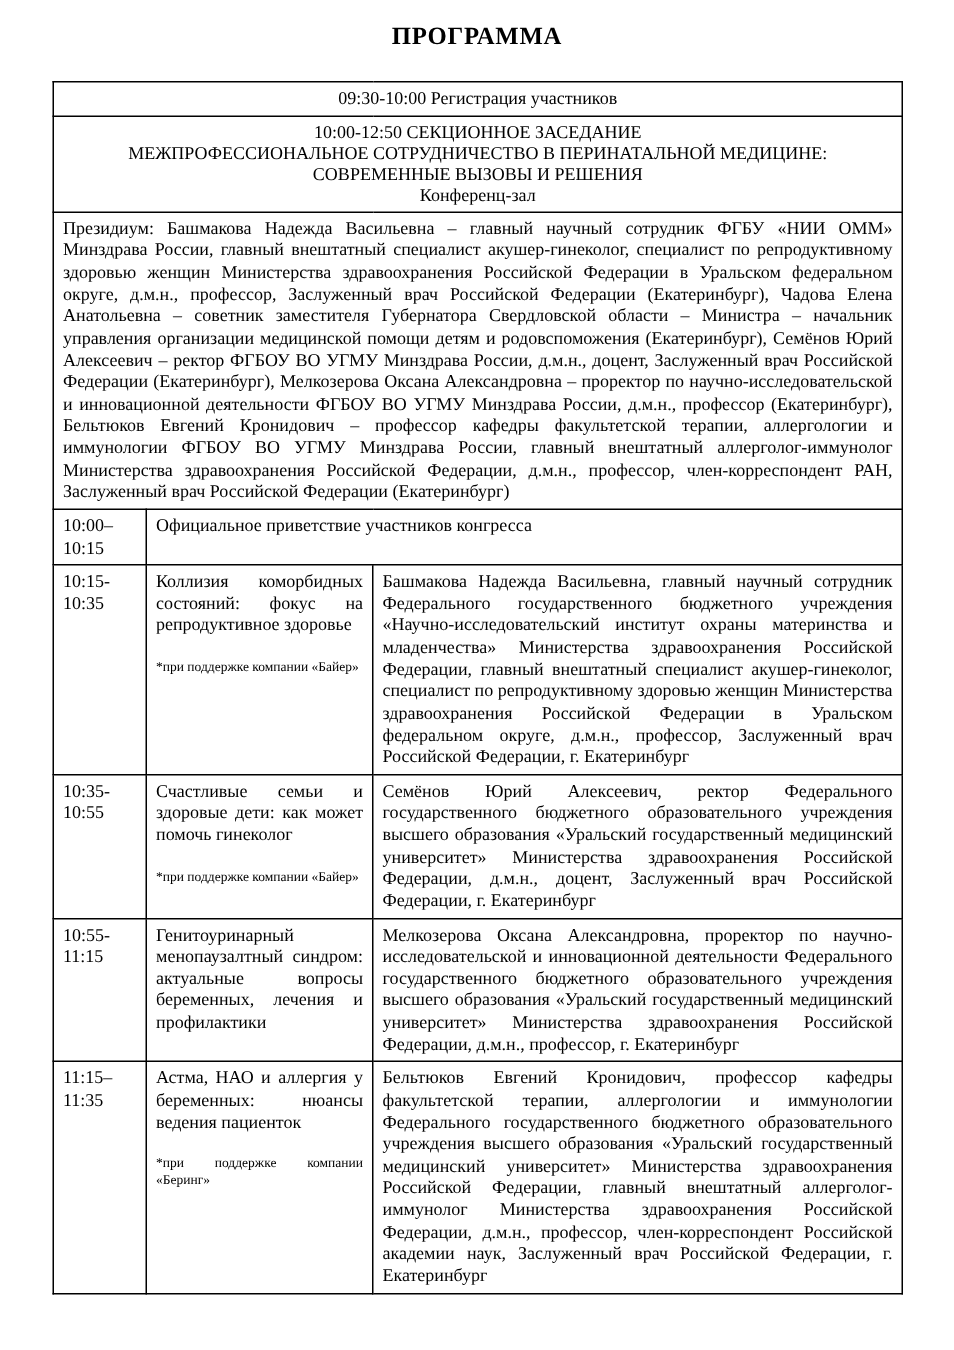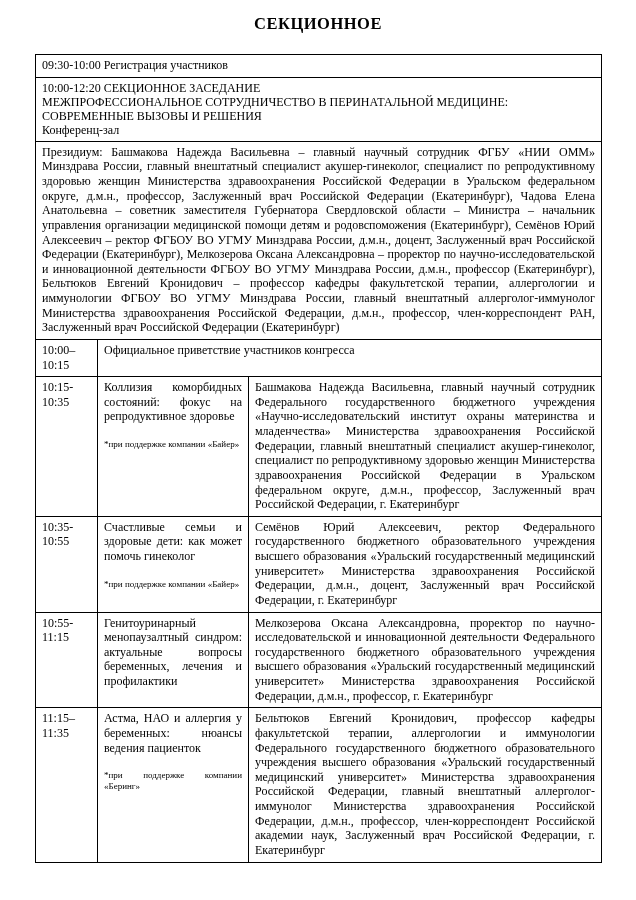--- a/index.html
+++ b/index.html
@@ -35,21 +35,21 @@
   table.program td {
     border: 1px solid #000000;
     vertical-align: top;
     padding: 3px 6px 4px 6px;
     overflow: hidden;
   }
   col.c-time    { width: 62px; }
   col.c-topic   { width: 151px; }
   col.c-speaker { width: 353px; }
 
-  .center { }
+  .center { text-align: center; }
   .justify {
     text-align: justify;
     text-align-last: left;
     hyphens: none;
   }
   .time-cell {
     white-space: pre-line;
     text-align: left;
     padding-left: 5px;
     margin-left: 28px;
@@ -62,37 +62,37 @@
     text-align-last: left;
     margin-top: 15px;
   }
   strong { font-weight: normal; }
 </style>
 </head>
 <body>
 
 <div class="page">
 
-  <div class="doc-title">СЕКЦИОННОЕ</div>
+  <div class="doc-title">ПРОГРАММА</div>
 
   <table class="program">
     <colgroup>
       <col class="c-time">
       <col class="c-topic">
       <col class="c-speaker">
     </colgroup>
     <tbody>
 
       <tr>
         <td colspan="3" class="center">09:30-10:00 Регистрация участников</td>
       </tr>
 
       <tr>
         <td colspan="3" class="center section-header">
-          <div>10:00-12:20 СЕКЦИОННОЕ ЗАСЕДАНИЕ</div>
+          <div>10:00-12:50 СЕКЦИОННОЕ ЗАСЕДАНИЕ</div>
           <div>МЕЖПРОФЕССИОНАЛЬНОЕ СОТРУДНИЧЕСТВО В ПЕРИНАТАЛЬНОЙ МЕДИЦИНЕ:</div>
           <div>СОВРЕМЕННЫЕ ВЫЗОВЫ И РЕШЕНИЯ</div>
           <div>Конференц-зал</div>
         </td>
       </tr>
 
       <tr>
         <td colspan="3" class="justify"><strong>Президиум: Башмакова Надежда Васильевна</strong> – главный научный сотрудник ФГБУ «НИИ ОММ» Минздрава России, главный внештатный специалист акушер-гинеколог, специалист по репродуктивному здоровью женщин Министерства здравоохранения Российской Федерации в Уральском федеральном округе, д.м.н., профессор, Заслуженный врач Российской Федерации (Екатеринбург), <strong>Чадова Елена Анатольевна</strong> – советник заместителя Губернатора Свердловской области – Министра – начальник управления организации медицинской помощи детям и родовспоможения (Екатеринбург), <strong>Семёнов Юрий Алексеевич</strong> – ректор ФГБОУ ВО УГМУ Минздрава России, д.м.н., доцент, Заслуженный врач Российской Федерации (Екатеринбург), <strong>Мелкозерова Оксана Александровна</strong> – проректор по научно-исследовательской и инновационной деятельности ФГБОУ ВО УГМУ Минздрава России, д.м.н., профессор (Екатеринбург), <strong>Бельтюков Евгений Кронидович</strong> – профессор кафедры факультетской терапии, аллергологии и иммунологии ФГБОУ ВО УГМУ Минздрава России, главный внештатный аллерголог-иммунолог Министерства здравоохранения Российской Федерации, д.м.н., профессор, член-корреспондент РАН, Заслуженный врач Российской Федерации (Екатеринбург)</td>
       </tr>
 

